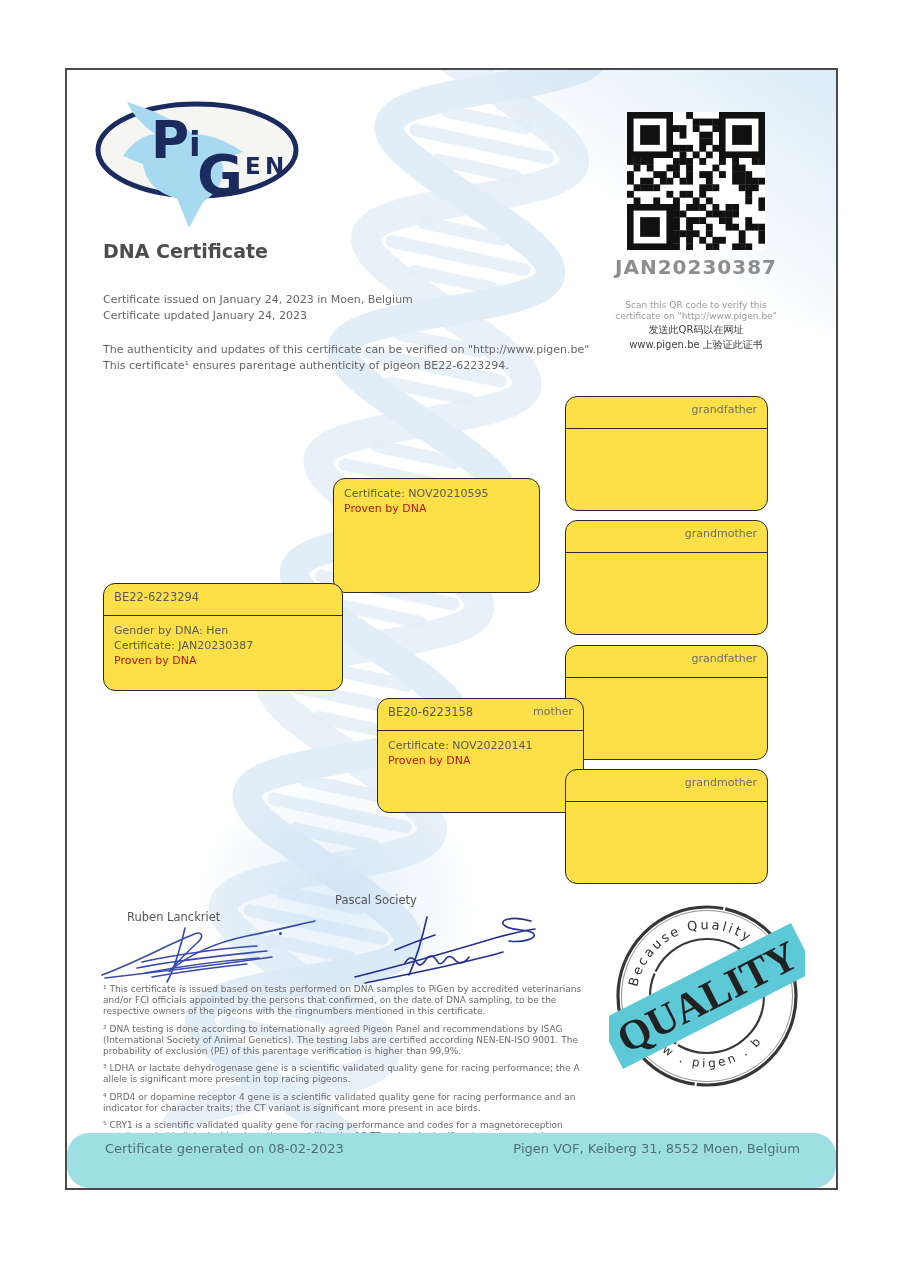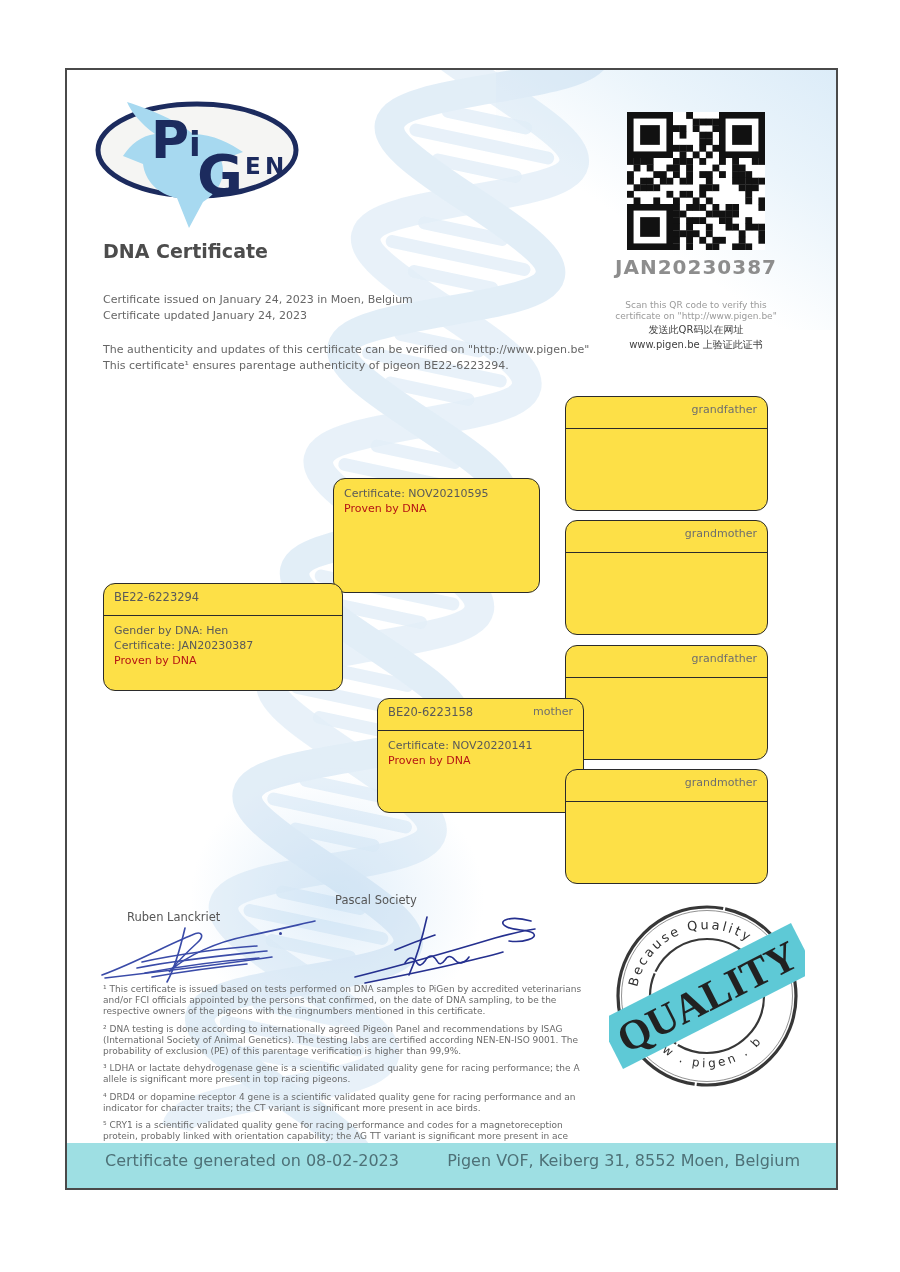--- a/index.html
+++ b/index.html
@@ -44,22 +44,22 @@
   .sig-label{position:absolute;font-size:11.5px;color:#555;}
   .sig{position:absolute;}
   .sig-dot{position:absolute;width:3px;height:3px;border-radius:50%;background:#33409a;}
 
   .footnotes{position:absolute;left:36px;top:914px;width:482px;
              font-size:9px;line-height:11.2px;color:#6a6a6a;}
   .footnotes p{margin:0 0 6px 0;}
 
   .stamp{position:absolute;left:542px;top:828px;opacity:.94;}
 
-  .band{position:absolute;left:0;right:0;bottom:0;height:45px;background:#9edfe3;
-        font-size:16px;color:#4e7177;}
+  .band{position:absolute;left:0;right:0;bottom:0;height:55px;background:#9edfe3;
+        font-size:13px;color:#4e7177;border-radius:22px;}
   .band .gen{position:absolute;left:38px;top:8px;}
   .band .addr{position:absolute;right:36px;top:8px;}
   .band .center-line{position:absolute;right:36px;top:28px;}
 </style>
 </head>
 <body>
 
 <div class="page">
   <div class="cert">
 

